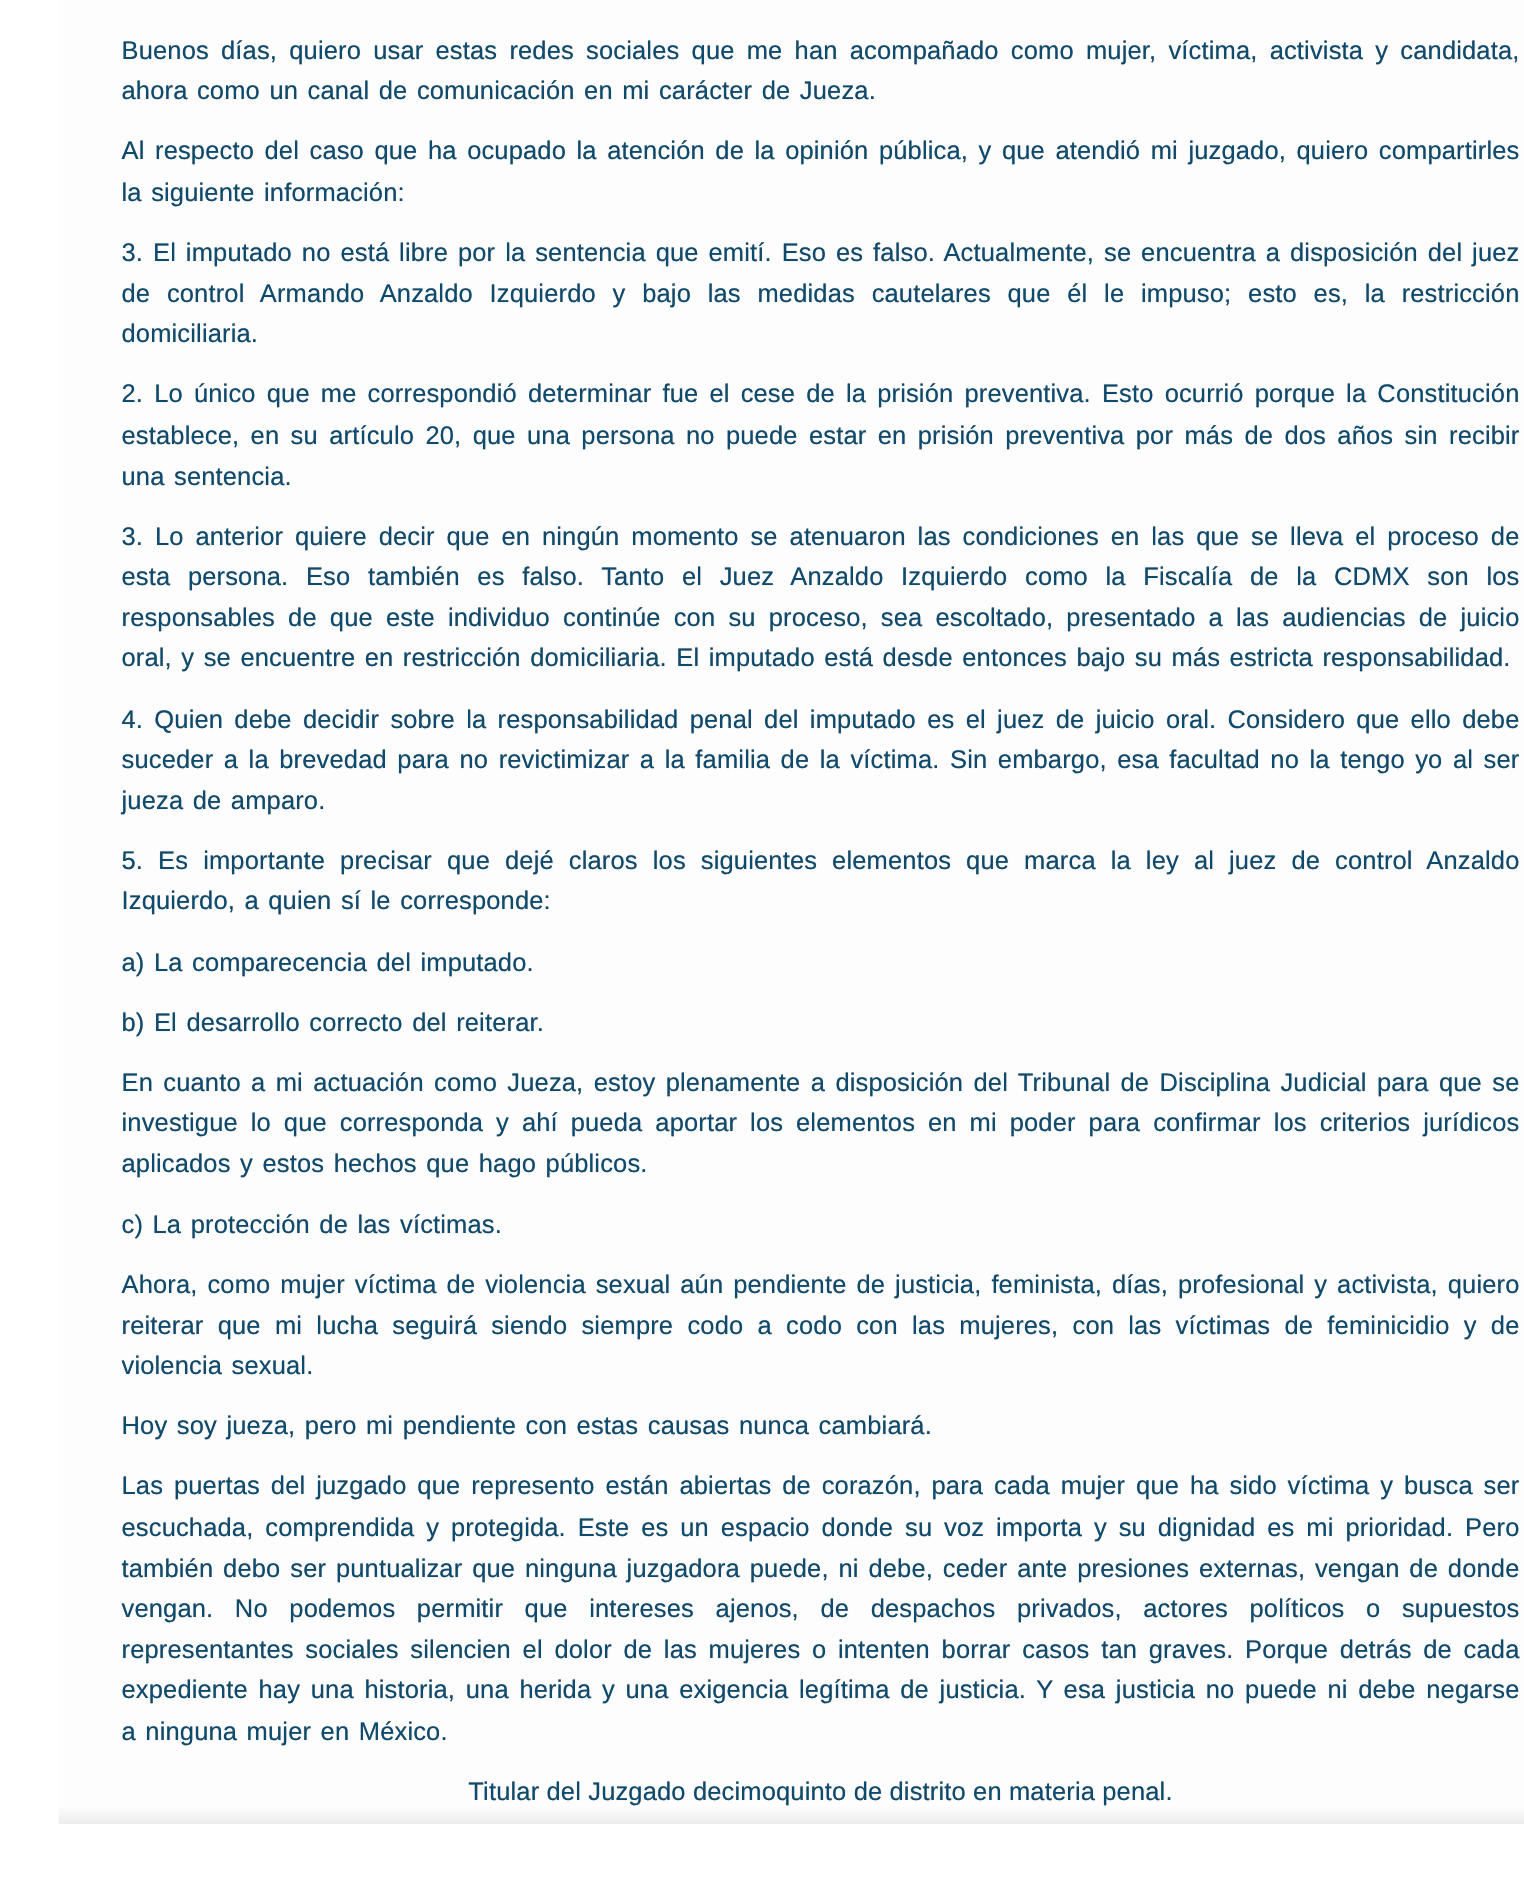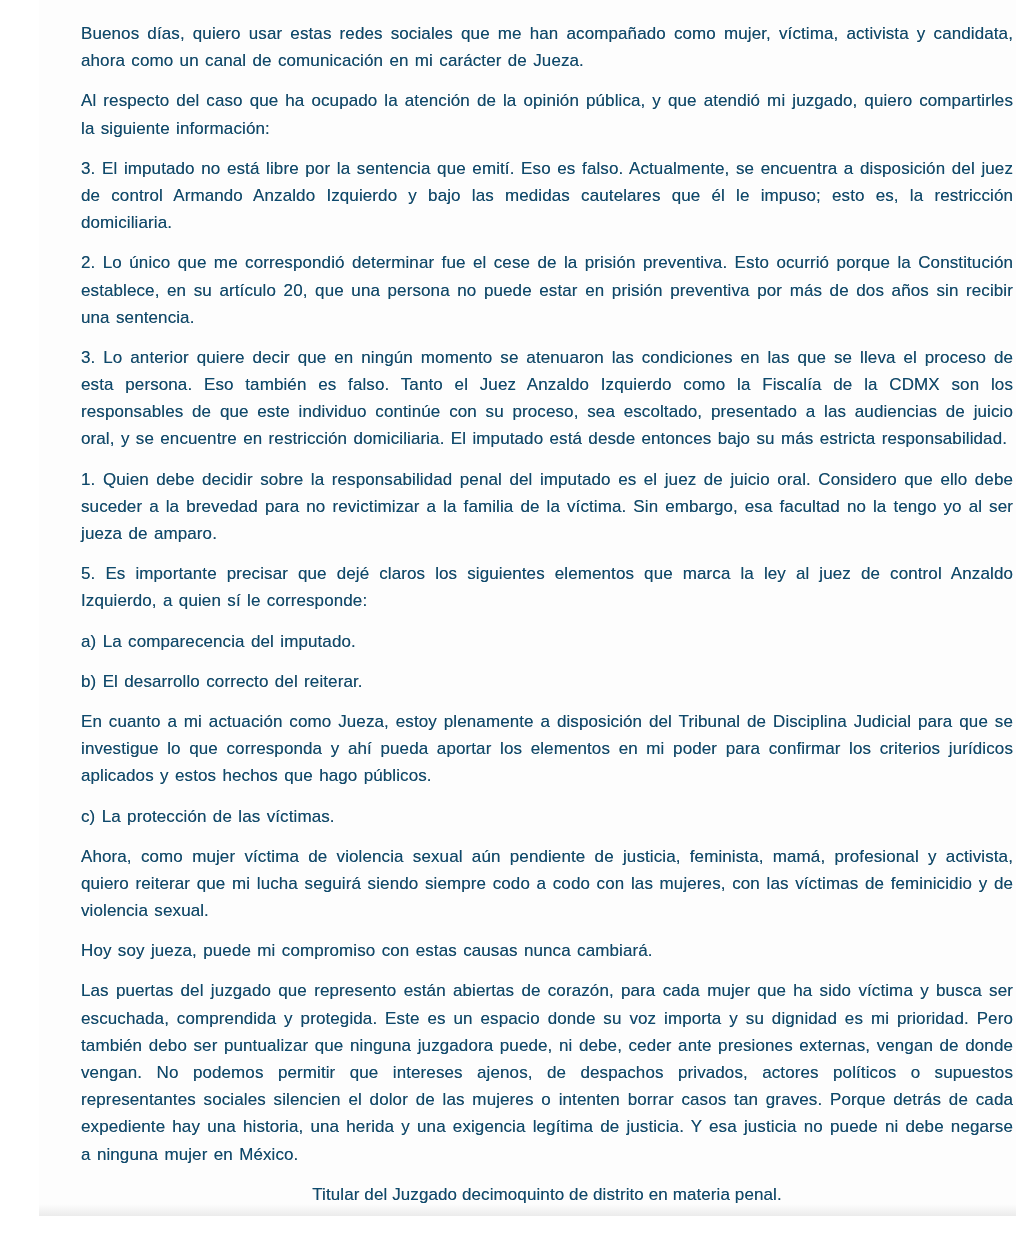--- a/index.html
+++ b/index.html
@@ -53,24 +53,24 @@
 </head>
 <body>
 
 <div class="page">
   <div class="content">
     <p>Buenos días, quiero usar estas redes sociales que me han acompañado como mujer, víctima, activista y candidata, ahora como un canal de comunicación en mi carácter de Jueza.</p>
     <p>Al respecto del caso que ha ocupado la atención de la opinión pública, y que atendió mi juzgado, quiero compartirles la siguiente información:</p>
     <p>3. El imputado no está libre por la sentencia que emití. Eso es falso. Actualmente, se encuentra a disposición del juez de control Armando Anzaldo Izquierdo y bajo las medidas cautelares que él le impuso; esto es, la restricción domiciliaria.</p>
     <p>2. Lo único que me correspondió determinar fue el cese de la prisión preventiva. Esto ocurrió porque la Constitución establece, en su artículo 20, que una persona no puede estar en prisión preventiva por más de dos años sin recibir una sentencia.</p>
     <p>3. Lo anterior quiere decir que en ningún momento se atenuaron las condiciones en las que se lleva el proceso de esta persona. Eso también es falso. Tanto el Juez Anzaldo Izquierdo como la Fiscalía de la CDMX son los responsables de que este individuo continúe con su proceso, sea escoltado, presentado a las audiencias de juicio oral, y se encuentre en restricción domiciliaria. El imputado está desde entonces bajo su más estricta responsabilidad.</p>
-    <p>1. Quien debe decidir sobre la responsabilidad penal del imputado es el juez de juicio oral. Considero que ello debe suceder a la brevedad para no revictimizar a la familia de la víctima. Sin embargo, esa facultad no la tengo yo al ser jueza de amparo.</p>
+    <p>4. Quien debe decidir sobre la responsabilidad penal del imputado es el juez de juicio oral. Considero que ello debe suceder a la brevedad para no revictimizar a la familia de la víctima. Sin embargo, esa facultad no la tengo yo al ser jueza de amparo.</p>
     <p>5. Es importante precisar que dejé claros los siguientes elementos que marca la ley al juez de control Anzaldo Izquierdo, a quien sí le corresponde:</p>
     <p>a) La comparecencia del imputado.</p>
     <p>b) El desarrollo correcto del reiterar.</p>
     <p>En cuanto a mi actuación como Jueza, estoy plenamente a disposición del Tribunal de Disciplina Judicial para que se investigue lo que corresponda y ahí pueda aportar los elementos en mi poder para confirmar los criterios jurídicos aplicados y estos hechos que hago públicos.</p>
     <p>c) La protección de las víctimas.</p>
-    <p>Ahora, como mujer víctima de violencia sexual aún pendiente de justicia, feminista, mamá, profesional y activista, quiero reiterar que mi lucha seguirá siendo siempre codo a codo con las mujeres, con las víctimas de feminicidio y de violencia sexual.</p>
-    <p>Hoy soy jueza, puede mi compromiso con estas causas nunca cambiará.</p>
+    <p>Ahora, como mujer víctima de violencia sexual aún pendiente de justicia, feminista, días, profesional y activista, quiero reiterar que mi lucha seguirá siendo siempre codo a codo con las mujeres, con las víctimas de feminicidio y de violencia sexual.</p>
+    <p>Hoy soy jueza, pero mi pendiente con estas causas nunca cambiará.</p>
     <p>Las puertas del juzgado que represento están abiertas de corazón, para cada mujer que ha sido víctima y busca ser escuchada, comprendida y protegida. Este es un espacio donde su voz importa y su dignidad es mi prioridad. Pero también debo ser puntualizar que ninguna juzgadora puede, ni debe, ceder ante presiones externas, vengan de donde vengan. No podemos permitir que intereses ajenos, de despachos privados, actores políticos o supuestos representantes sociales silencien el dolor de las mujeres o intenten borrar casos tan graves. Porque detrás de cada expediente hay una historia, una herida y una exigencia legítima de justicia. Y esa justicia no puede ni debe negarse a ninguna mujer en México.</p>
     <p class="center">Titular del Juzgado decimoquinto de distrito en materia penal.</p>
   </div>
 </div>
 
 </body></html>

